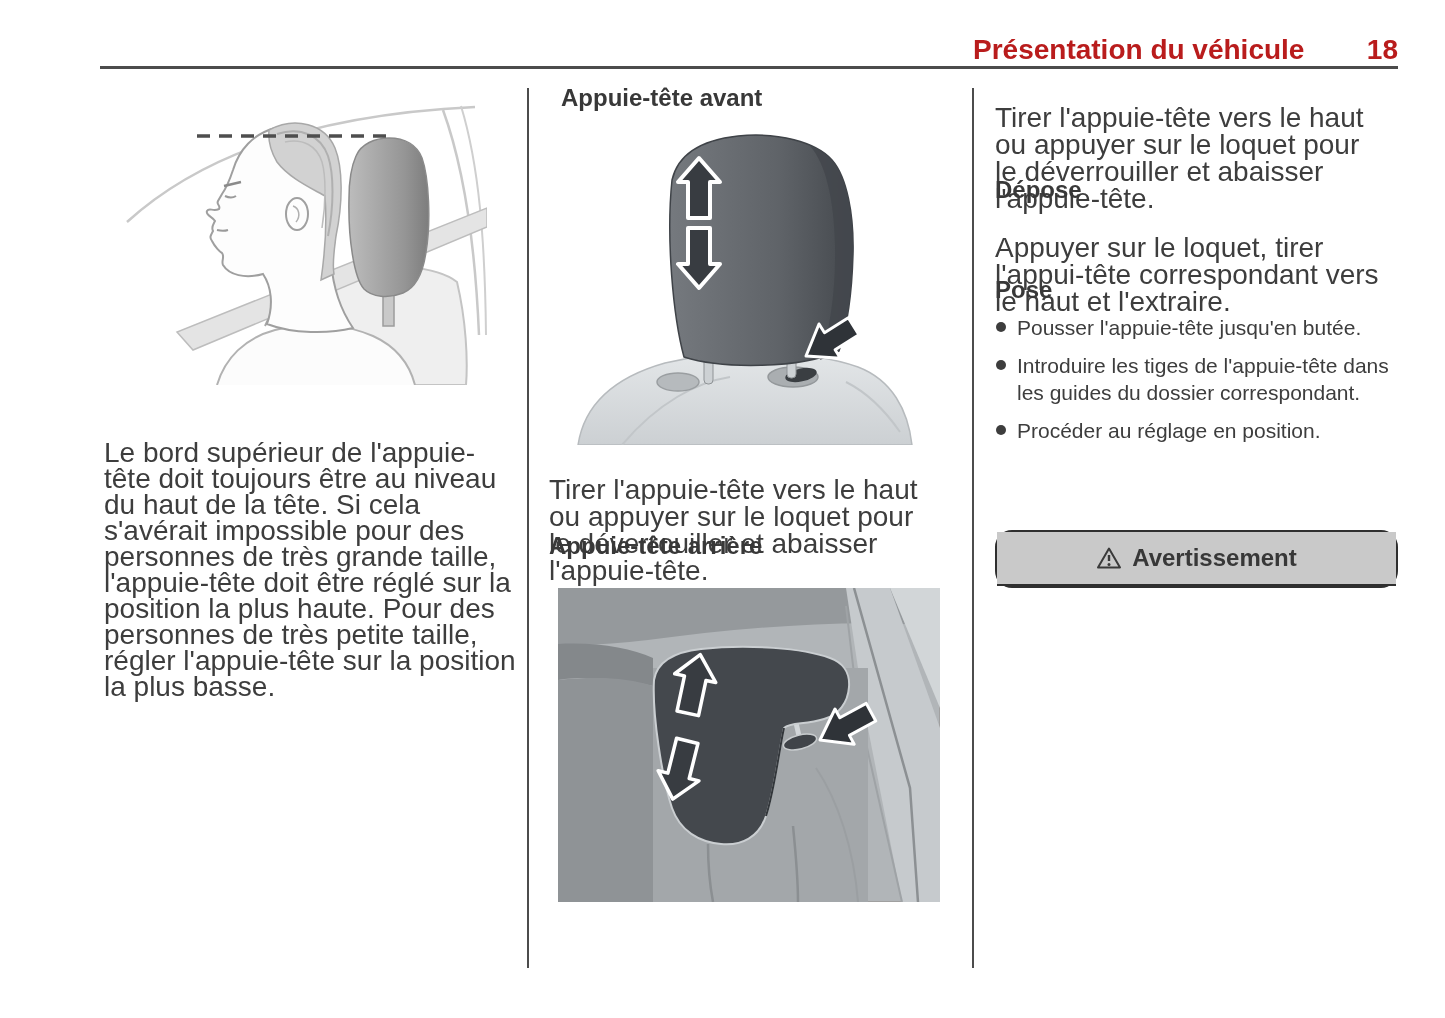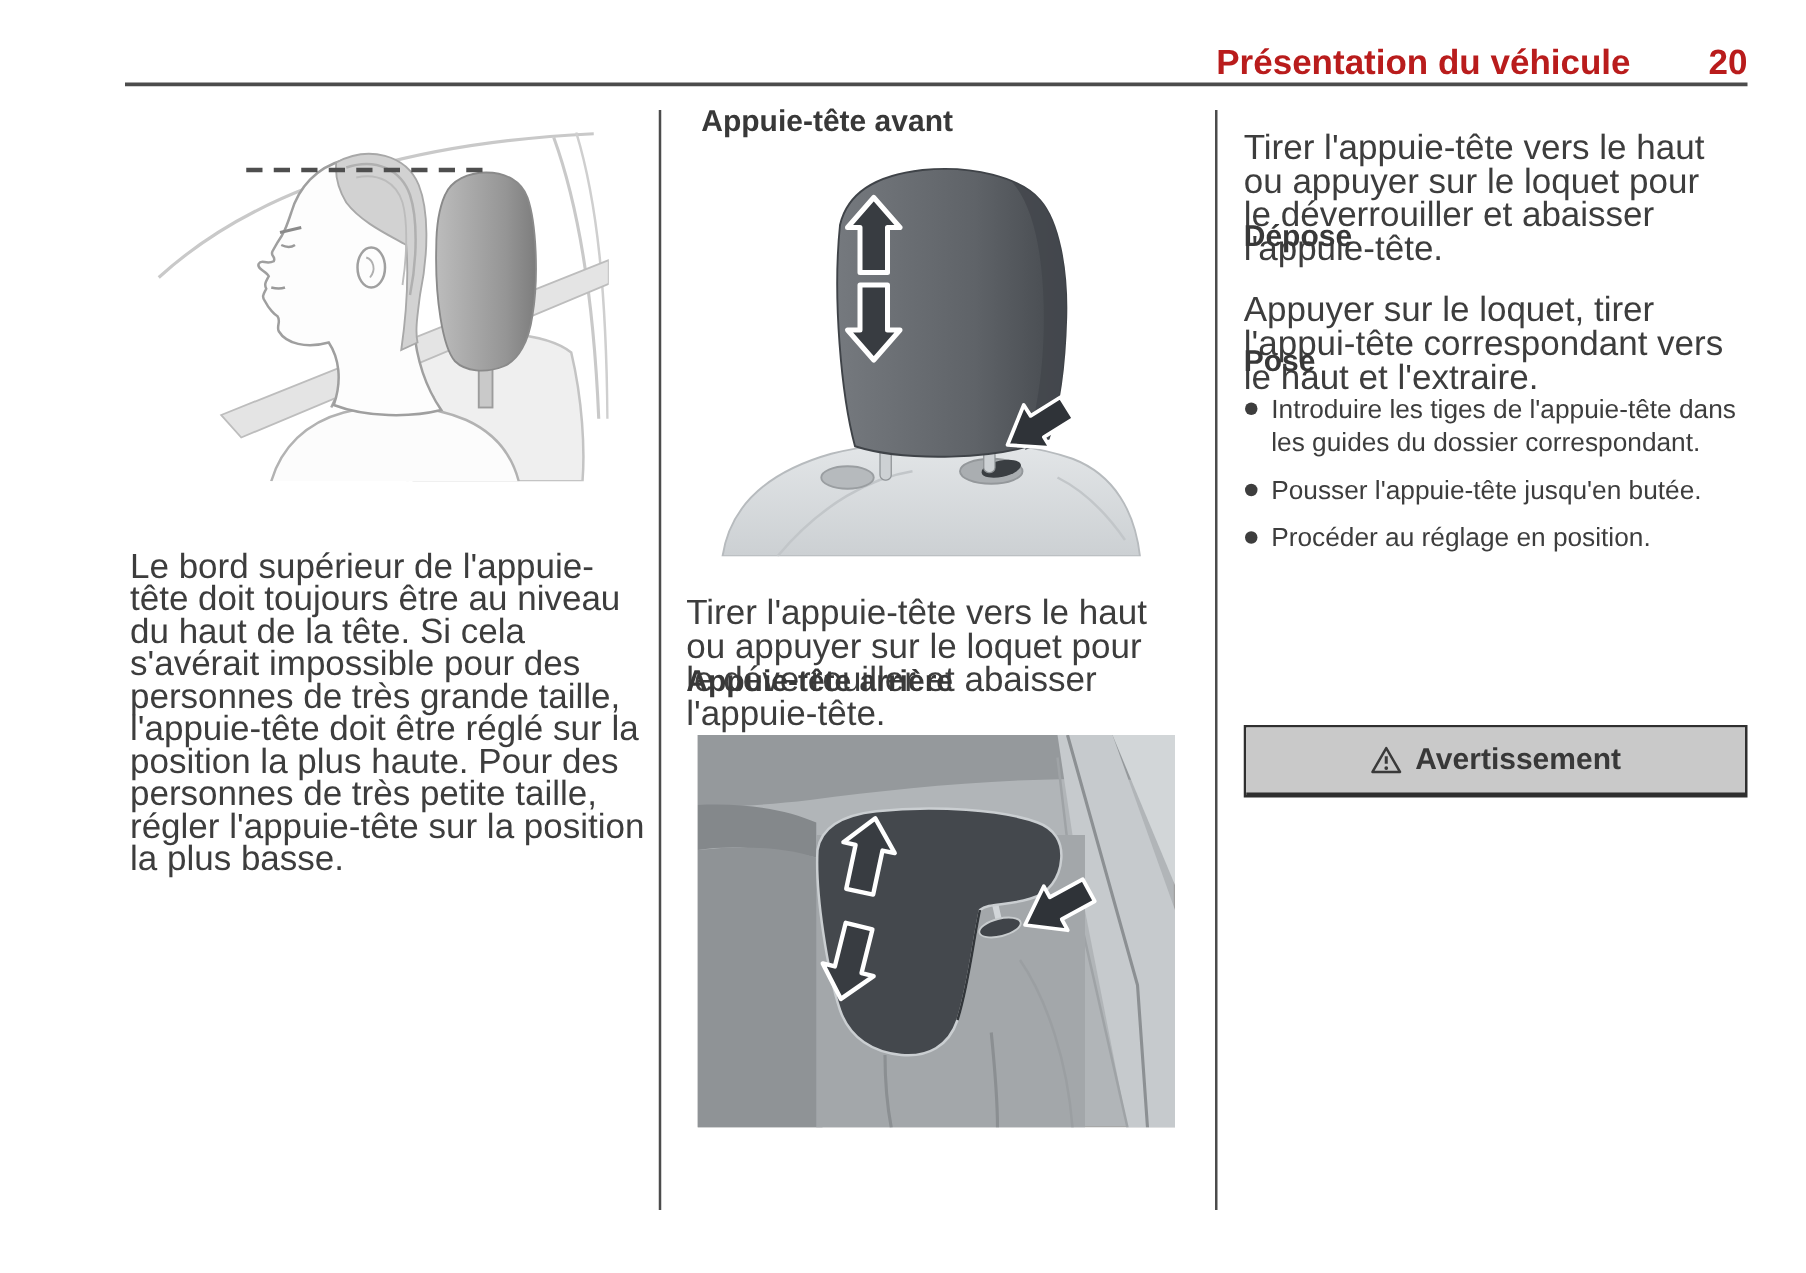--- a/index.html
+++ b/index.html
@@ -23,21 +23,21 @@
   .warnhead{background:#c9c9c9;border-bottom:2px solid #2f2f2f;display:flex;align-items:center;
     justify-content:center;gap:10px;padding:12px 0;font-size:24px;font-weight:bold;color:#383838;}
   .warnbody{padding:8px 10px 10px 10px;font-size:21px;line-height:27px;}
   svg.illus{position:absolute;}
 </style>
 </head>
 <body>
 
 <div class="abs hdr-row">
   <span>Présentation du véhicule</span>
-  <span>20</span>
+  <span>18</span>
 </div>
 <div class="abs hdr-rule"></div>
 <div class="abs vdiv" style="left:527px;"></div>
 <div class="abs vdiv" style="left:972px;"></div>
 
 <svg class="illus" style="left:125px;top:90px;" width="362" height="295" viewBox="0 0 362 295">
   <defs>
     <linearGradient id="hg" x1="0" y1="0" x2="1" y2="0">
       <stop offset="0" stop-color="#bcbcbc"></stop>
         <stop offset="0.7" stop-color="#959595"></stop>
@@ -149,26 +149,26 @@
 
 <p class="abs p" style="left:995px;top:76px;width:388px;">Tirer l'appuie-tête vers le haut ou appuyer sur le loquet pour le déverrouiller et abaisser l'appuie-tête.</p>
 
 <h2 class="abs" style="left:995px;top:176px;">Dépose</h2>
 
 <p class="abs p" style="left:995px;top:206px;width:395px;">Appuyer sur le loquet, tirer l'appui-tête correspondant vers le haut et l'extraire.</p>
 
 <h2 class="abs" style="left:995px;top:276px;">Pose</h2>
 
 <ul class="abs bullets" style="left:995px;top:314px;width:402px;">
+  <li><span class="dot"></span><span>Pousser l'appuie-tête jusqu'en butée.</span></li>
   <li><span class="dot"></span><span>Introduire les tiges de l'appuie-tête dans les guides du dossier correspondant.</span></li>
-  <li><span class="dot"></span><span>Pousser l'appuie-tête jusqu'en butée.</span></li>
   <li><span class="dot"></span><span>Procéder au réglage en position.</span></li>
 </ul>
 
-<div class="abs warnbox" style="left:995px;top:580px;">
+<div class="abs warnbox" style="left:995px;top:530px;border-radius:17px;">
   <div class="warnhead">
     <svg width="26" height="24" viewBox="0 0 26 24">
       <path d="M13,2.5 L24,21.5 L2,21.5 Z" fill="none" stroke="#3a3a3a" stroke-width="2" stroke-linejoin="round"></path>
       <line x1="13" y1="9" x2="13" y2="15" stroke="#3a3a3a" stroke-width="2.4"></line>
       <circle cx="13" cy="18.4" r="1.5" fill="#3a3a3a"></circle>
     </svg>
     <span>Avertissement</span>
   </div>
 </div>
 

